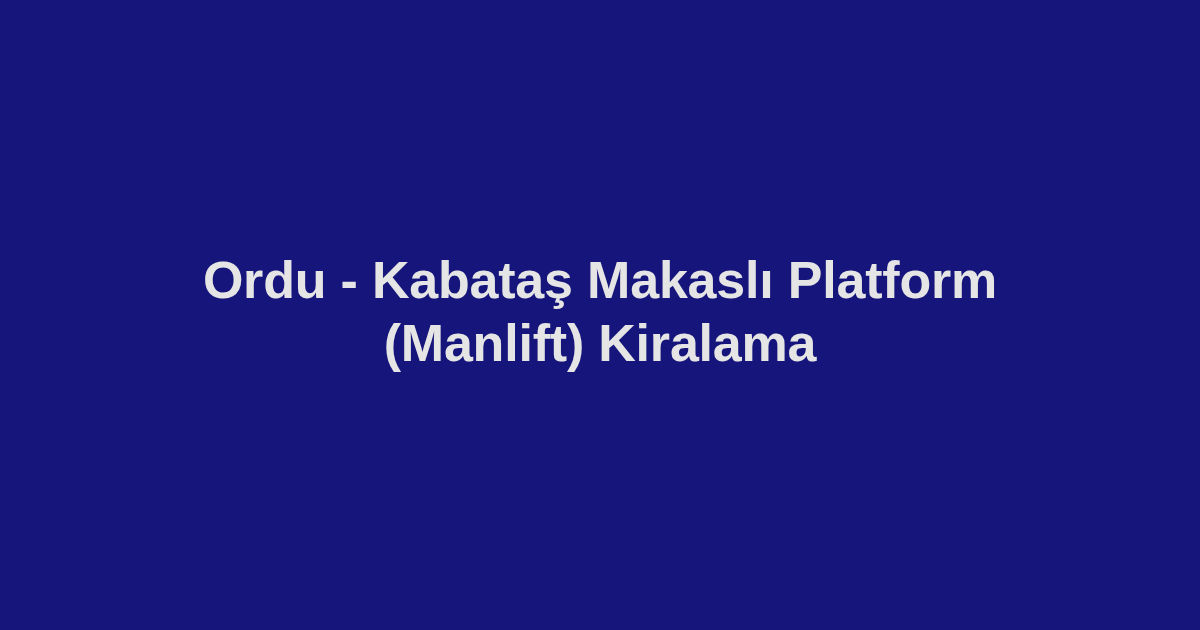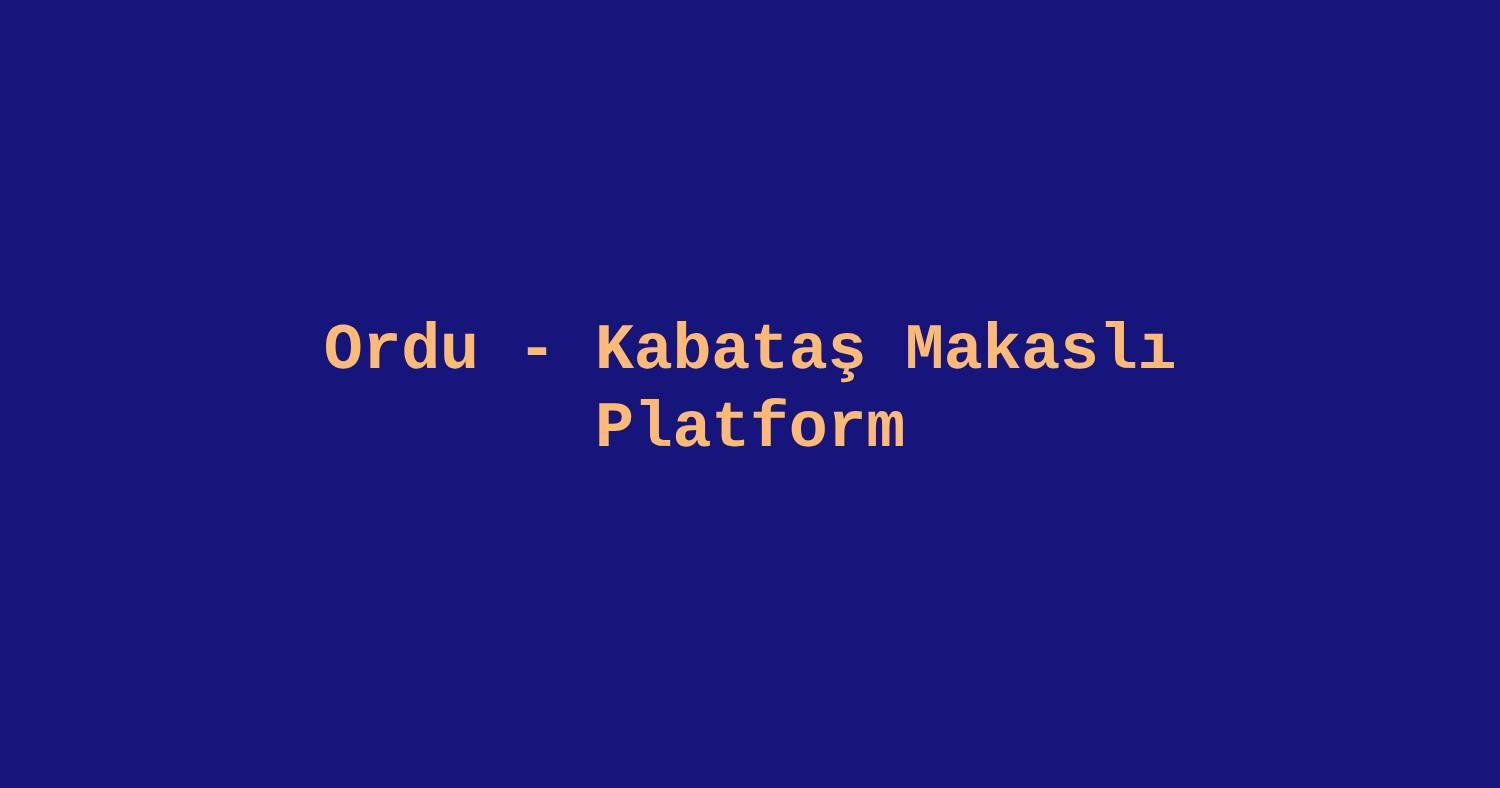--- a/index.html
+++ b/index.html
@@ -55,18 +55,19 @@
     display: block;
   }
 </style>
 </head>
 <body>
 
 <div class="og-card" style="background: rgb(22, 21, 123);">
 
   <div class="card-inner">
 
-    <h1 class="og-title" style="color: #fdba74; font-family: Liberation Mono, monospace;">
+    <h1 class="og-title" style="color: #e5e5e5;">
       <span class="line">Ordu - Kabataş Makaslı Platform</span>
+      <span class="line">(Manlift) Kiralama</span>
     </h1>
 
   </div>
 </div>
 
 </body></html>

